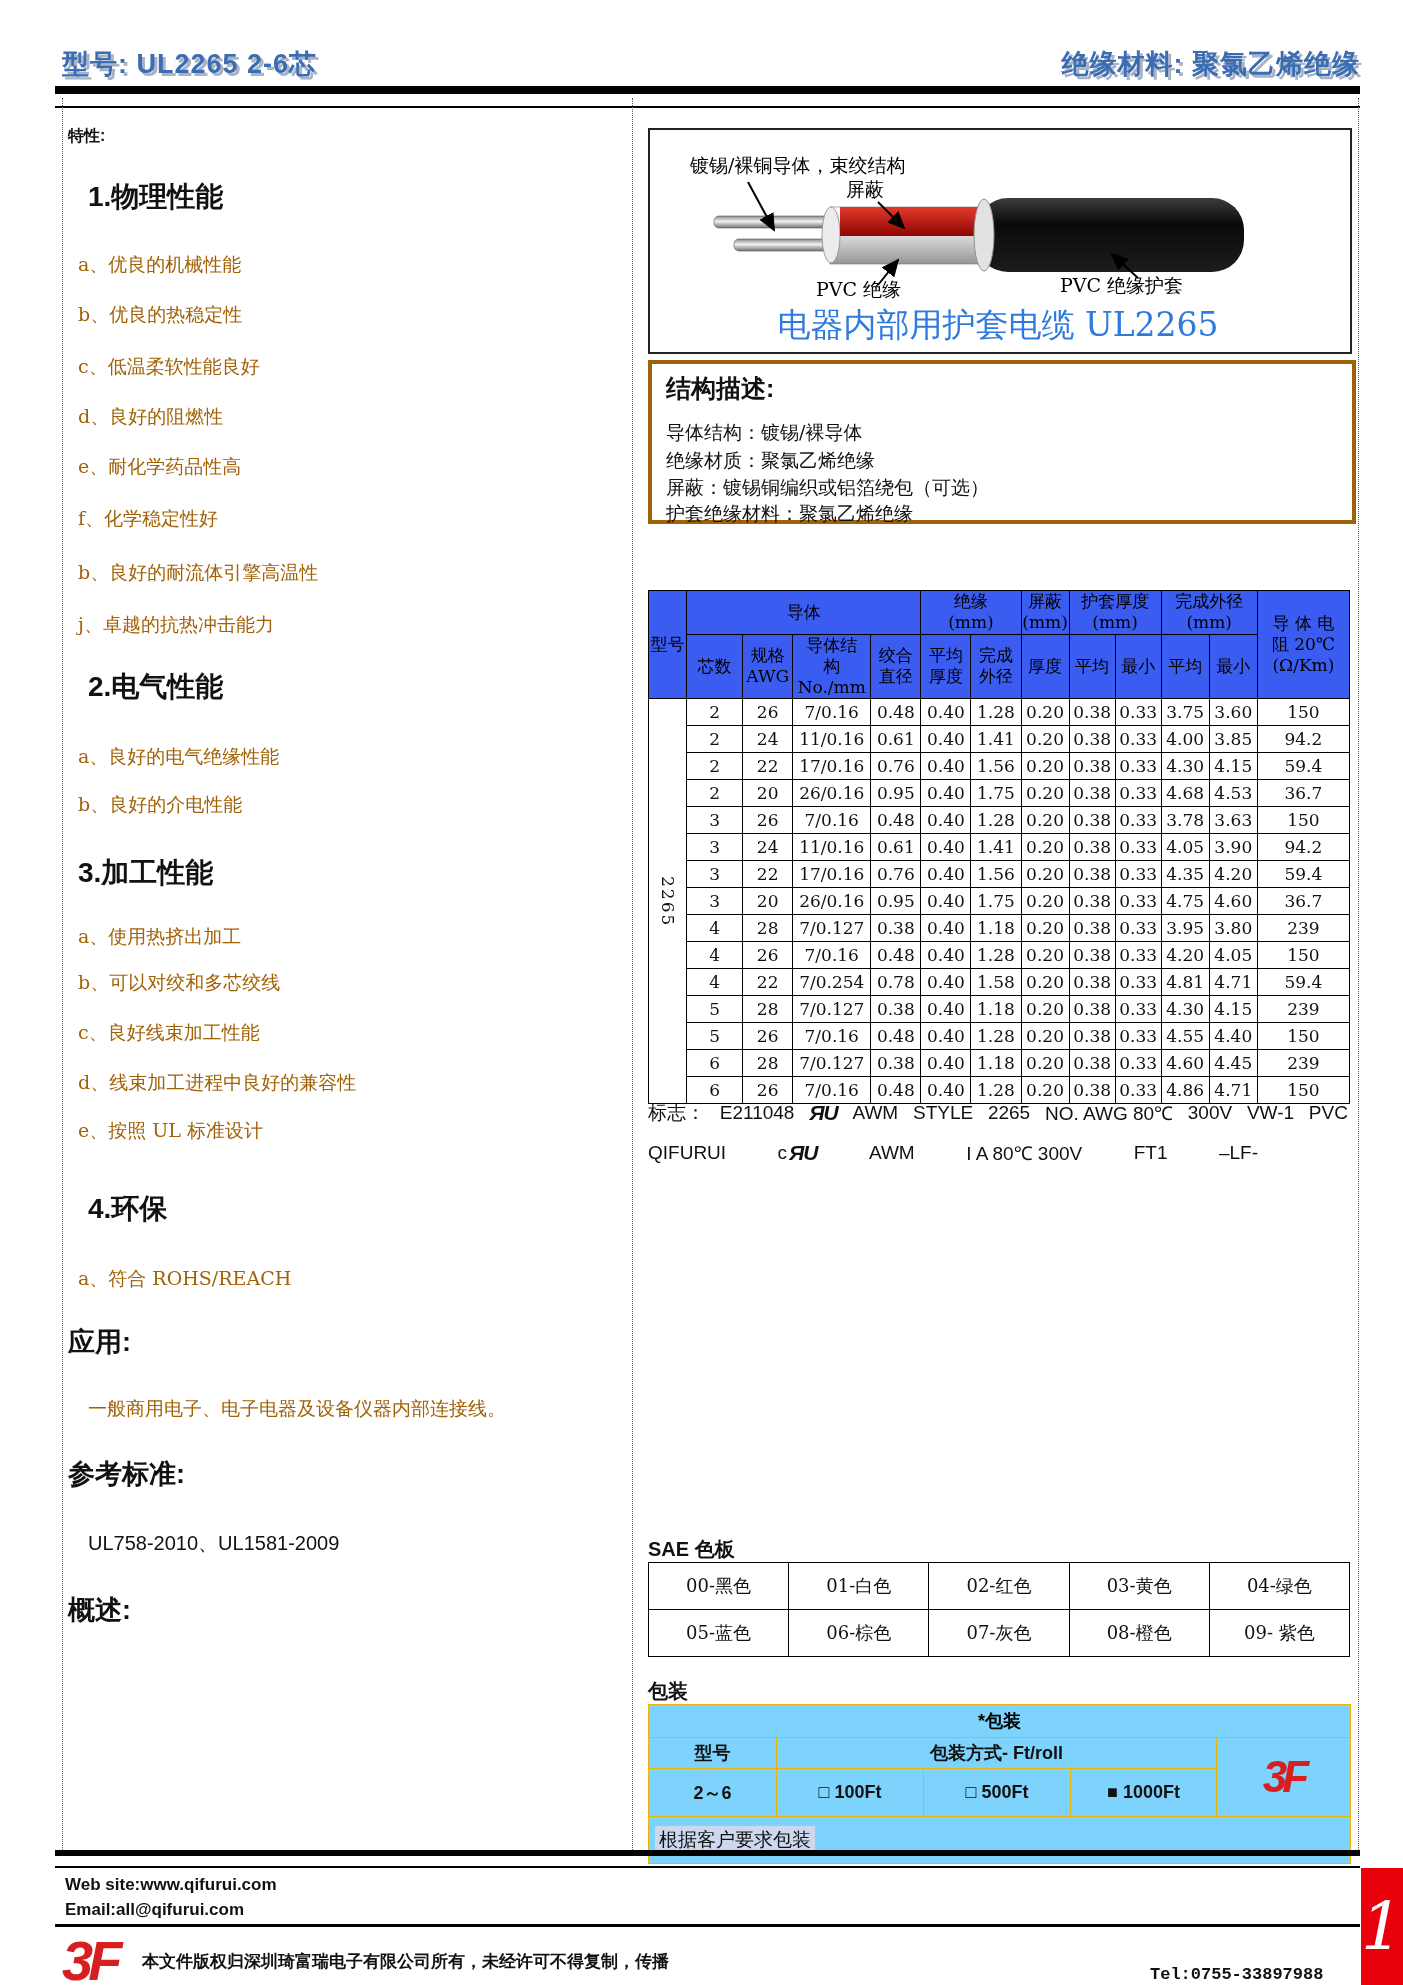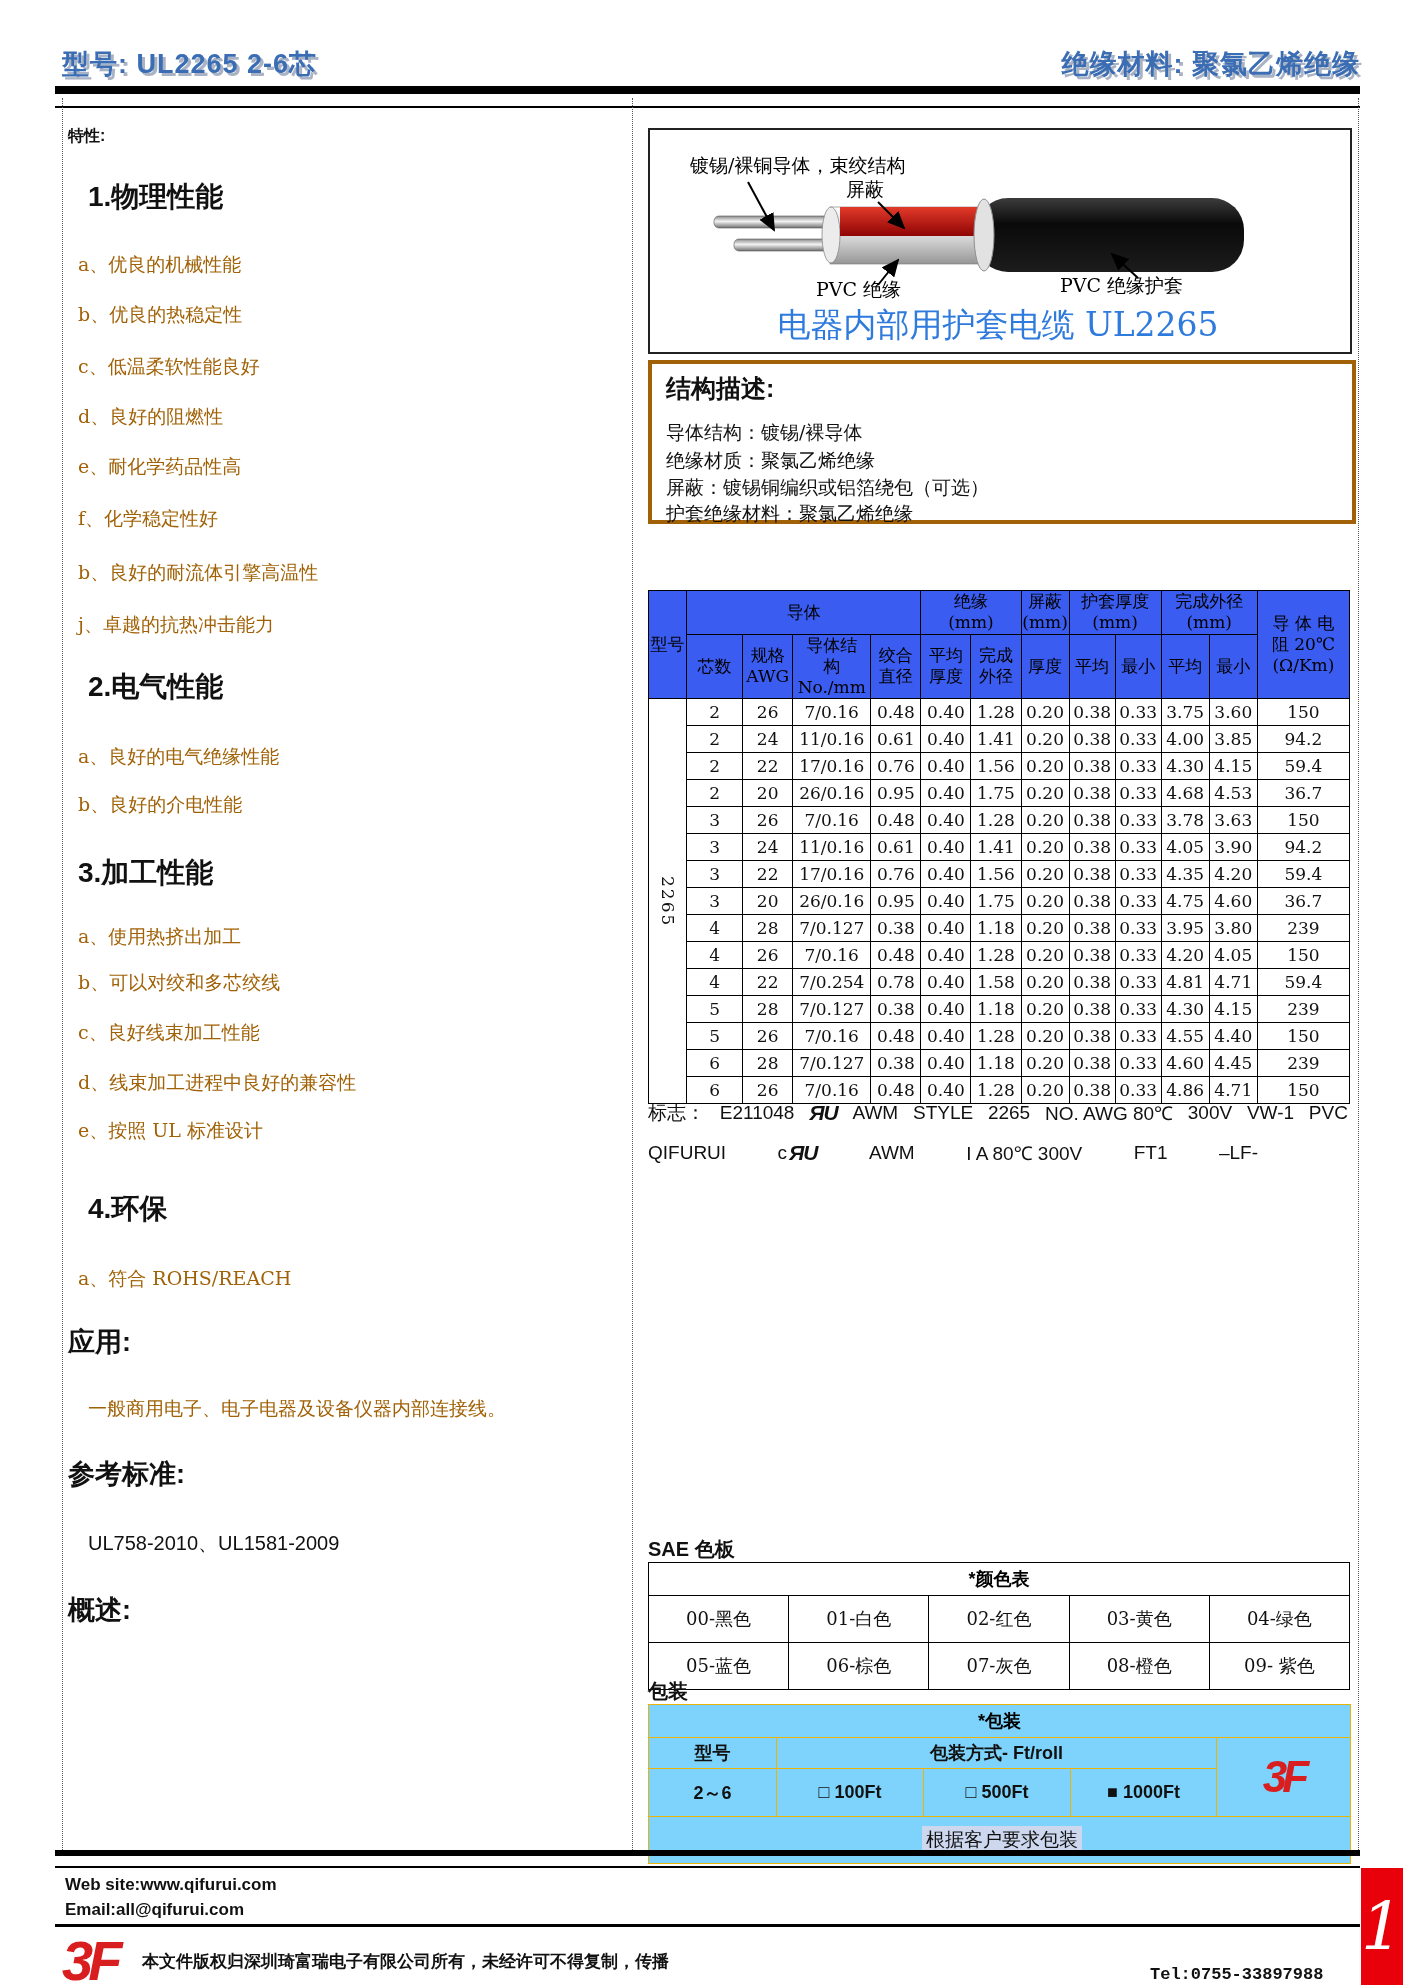--- a/index.html
+++ b/index.html
@@ -55,21 +55,21 @@
   
   .mini-title{font-size:20px;font-weight:bold;}
   .blue-head{background:#3b5cf0;font-weight:bold;font-size:18px;text-align:center;color:#000;}
   .sae{position:absolute;left:648px;top:1562px;width:702px;border-collapse:collapse;table-layout:fixed;}
   .sae td{border:1px solid #000;text-align:center;font-family:"DejaVu Serif","Liberation Serif",serif;
           font-size:18px;height:44px;background:#fff;}
   .sae td.blue-head{height:30px;font-family:"Liberation Sans",sans-serif;}
   .pack{position:absolute;left:648px;top:1704px;width:702px;border-collapse:collapse;table-layout:fixed;}
   .pack td{border:1px solid #eab308;text-align:center;font-size:18px;font-weight:bold;background:#7dd3fc;}
   .pack td.blue-head{height:30px;}
-  .pack .note-cell{text-align:center;font-weight:normal;font-family:"DejaVu Serif","Liberation Serif",serif;
+  .pack .note-cell{text-align:left;font-weight:normal;font-family:"DejaVu Serif","Liberation Serif",serif;
                    font-size:19px;height:44px;padding-left:6px;}
   .note-hl{background:#cdd8ef;padding:2px 4px;}
   .logo-3f{color:#d81e1e;font-weight:900;font-style:italic;font-size:44px;letter-spacing:-5px;
            font-family:"Liberation Sans",sans-serif;}
 
   
   .ft-contact{font-size:17px;font-weight:bold;line-height:25px;}
   .ft-rule{left:55px;top:1924px;width:1305px;height:3px;background:#000;}
   .ft-logo{left:62px;top:1928px;font-size:56px;}
   .ft-copy{left:142px;top:1950px;font-size:17px;font-weight:bold;}
@@ -477,23 +477,20 @@
       <span>AWM</span>
       <span>I A 80℃ 300V</span>
       <span>FT1</span>
       <span>–LF-</span>
     </div>
   </div>
 
   <div class="abs mini-title" style="left:648px;top:1536px;">SAE 色板</div>
   <table class="sae">
     <tbody id="sae-body">
-      <tr>
-          <td colspan="5" class="blue-head">*颜色表</td>
-        </tr>
     <tr>
           <td>00-黑色</td>
           <td>01-白色</td>
           <td>02-红色</td>
           <td>03-黄色</td>
           <td>04-绿色</td>
         </tr>
         <tr>
           <td>05-蓝色</td>
           <td>06-棕色</td>

